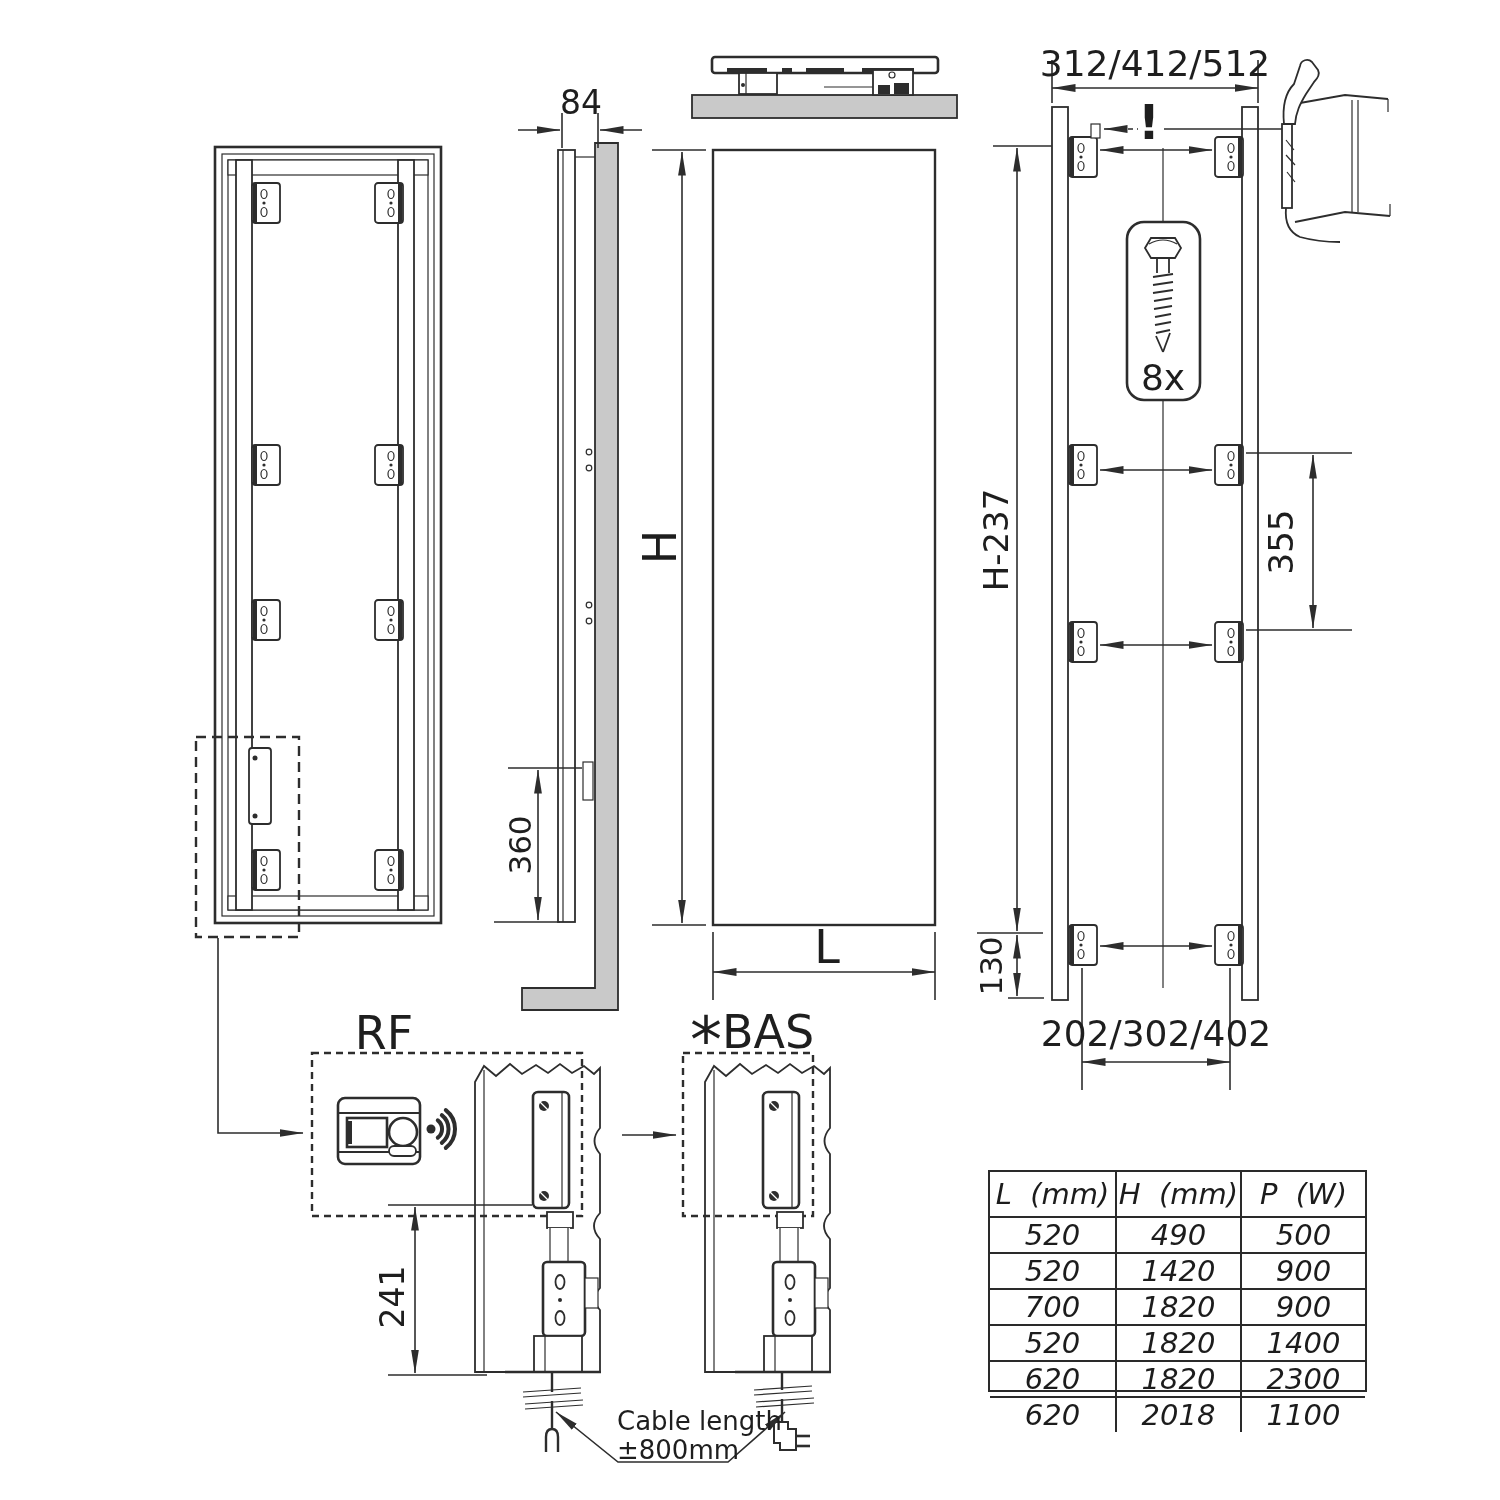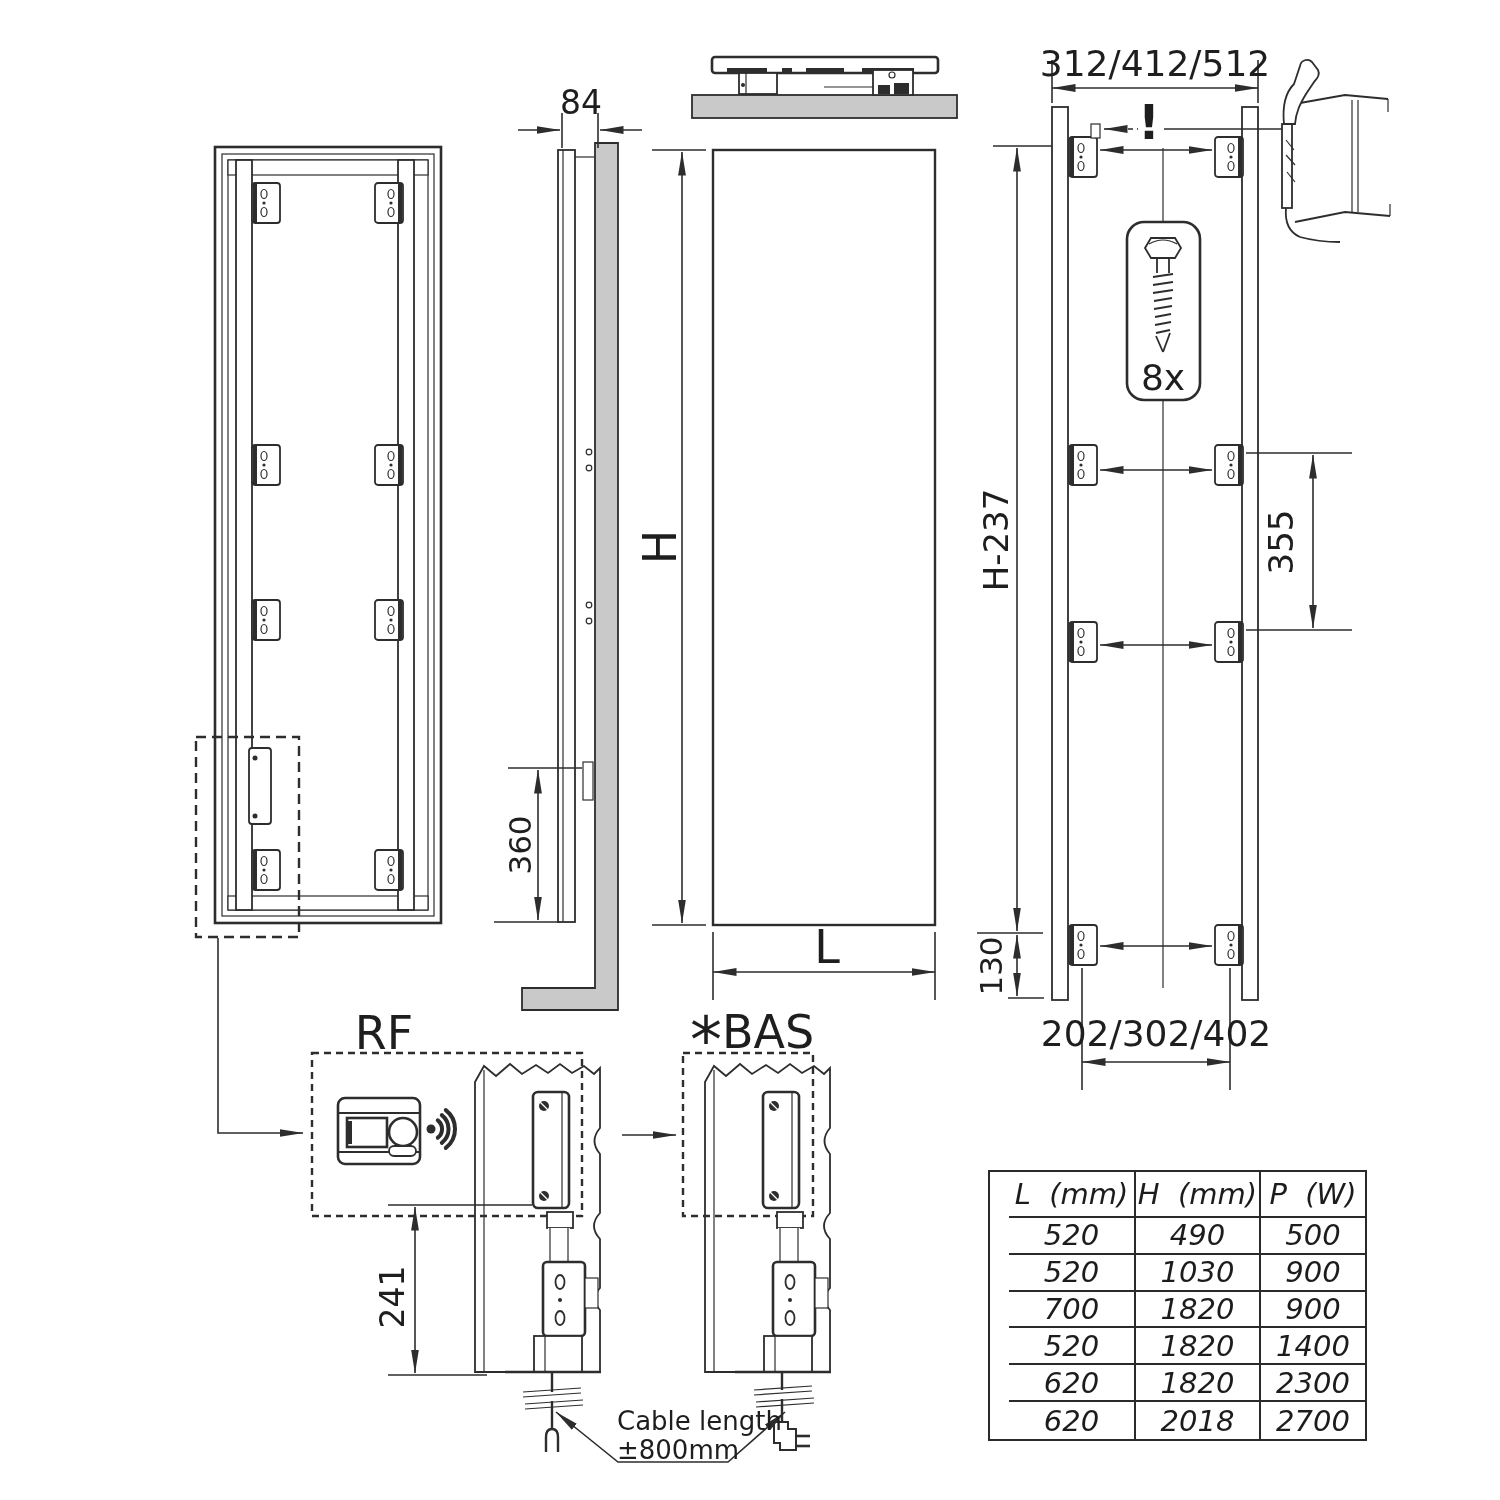--- a/index.html
+++ b/index.html
@@ -9,24 +9,24 @@
   .ln{stroke:#2d2d2d;fill:none}
   .th{stroke-width:2.6}
   .md{stroke-width:1.8}
   .tn{stroke-width:1.2}
   .dim{stroke:#2d2d2d;stroke-width:1.6;fill:none}
   .fw{fill:#ffffff}
   .fg{fill:#c9c9c9}
   .fd{fill:#2d2d2d}
   .t{fill:#1e1e1e;font-family:"DejaVu Sans",sans-serif}
   
-  #spec-table{position:absolute;left:988px;top:1170px;width:379px;height:271px;
+  #spec-table{position:absolute;left:988px;top:1170px;width:379px;height:222px;
     border:2.5px solid #2a2a2a;display:grid;box-sizing:border-box;
     grid-template-columns:127px 125px 1fr;
-    grid-template-rows:46px repeat(6,1fr);background:#fff;padding-left:19px;}
+    grid-template-rows:46px repeat(6,1fr);background:#fff;}
   #spec-table .cell{border-right:2px solid #2a2a2a;border-bottom:2px solid #2a2a2a;
     display:flex;align-items:center;justify-content:center;
     font-style:italic;font-size:29px;color:#1c1c1c;white-space:pre;}
   #spec-table .cell.c3{border-right:none}
   #spec-table .cell.last{border-bottom:none}
 </style>
 </head>
 <body>
 <div id="canvas">
 
@@ -343,33 +343,33 @@
 <div id="spec-table">
   <div class="cell c1">L  (mm)</div>
   <div class="cell c2">H  (mm)</div>
   <div class="cell c3">P  (W)</div>
 
   <div class="cell c1">520</div>
   <div class="cell c2">490</div>
   <div class="cell c3">500</div>
 
   <div class="cell c1">520</div>
-  <div class="cell c2">1030</div>
+  <div class="cell c2">1420</div>
   <div class="cell c3">900</div>
 
   <div class="cell c1">700</div>
   <div class="cell c2">1820</div>
   <div class="cell c3">900</div>
 
   <div class="cell c1">520</div>
   <div class="cell c2">1820</div>
   <div class="cell c3">1400</div>
 
   <div class="cell c1">620</div>
   <div class="cell c2">1820</div>
   <div class="cell c3">2300</div>
 
   <div class="cell c1 last">620</div>
   <div class="cell c2 last">2018</div>
-  <div class="cell c3 last">2700</div>
+  <div class="cell c3 last">1100</div>
 </div>
 
 </div>
 
 </body></html>

